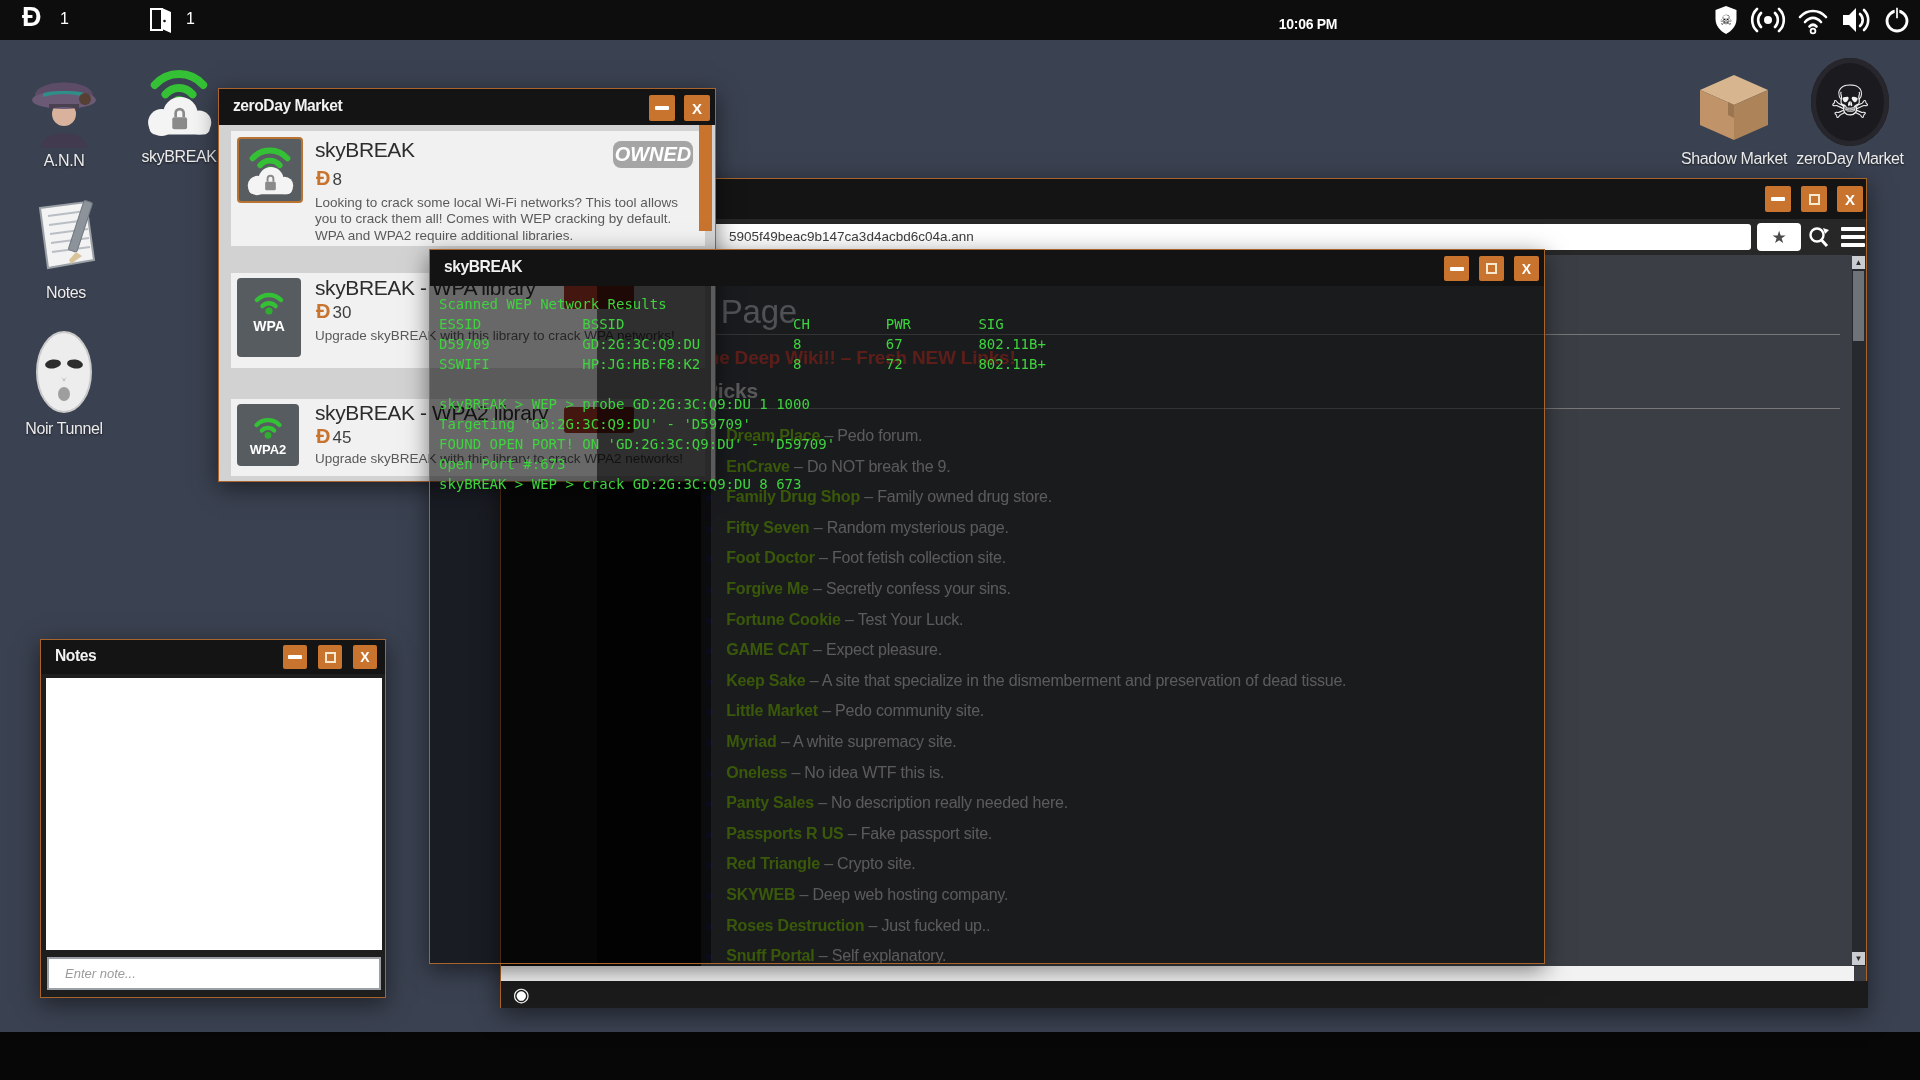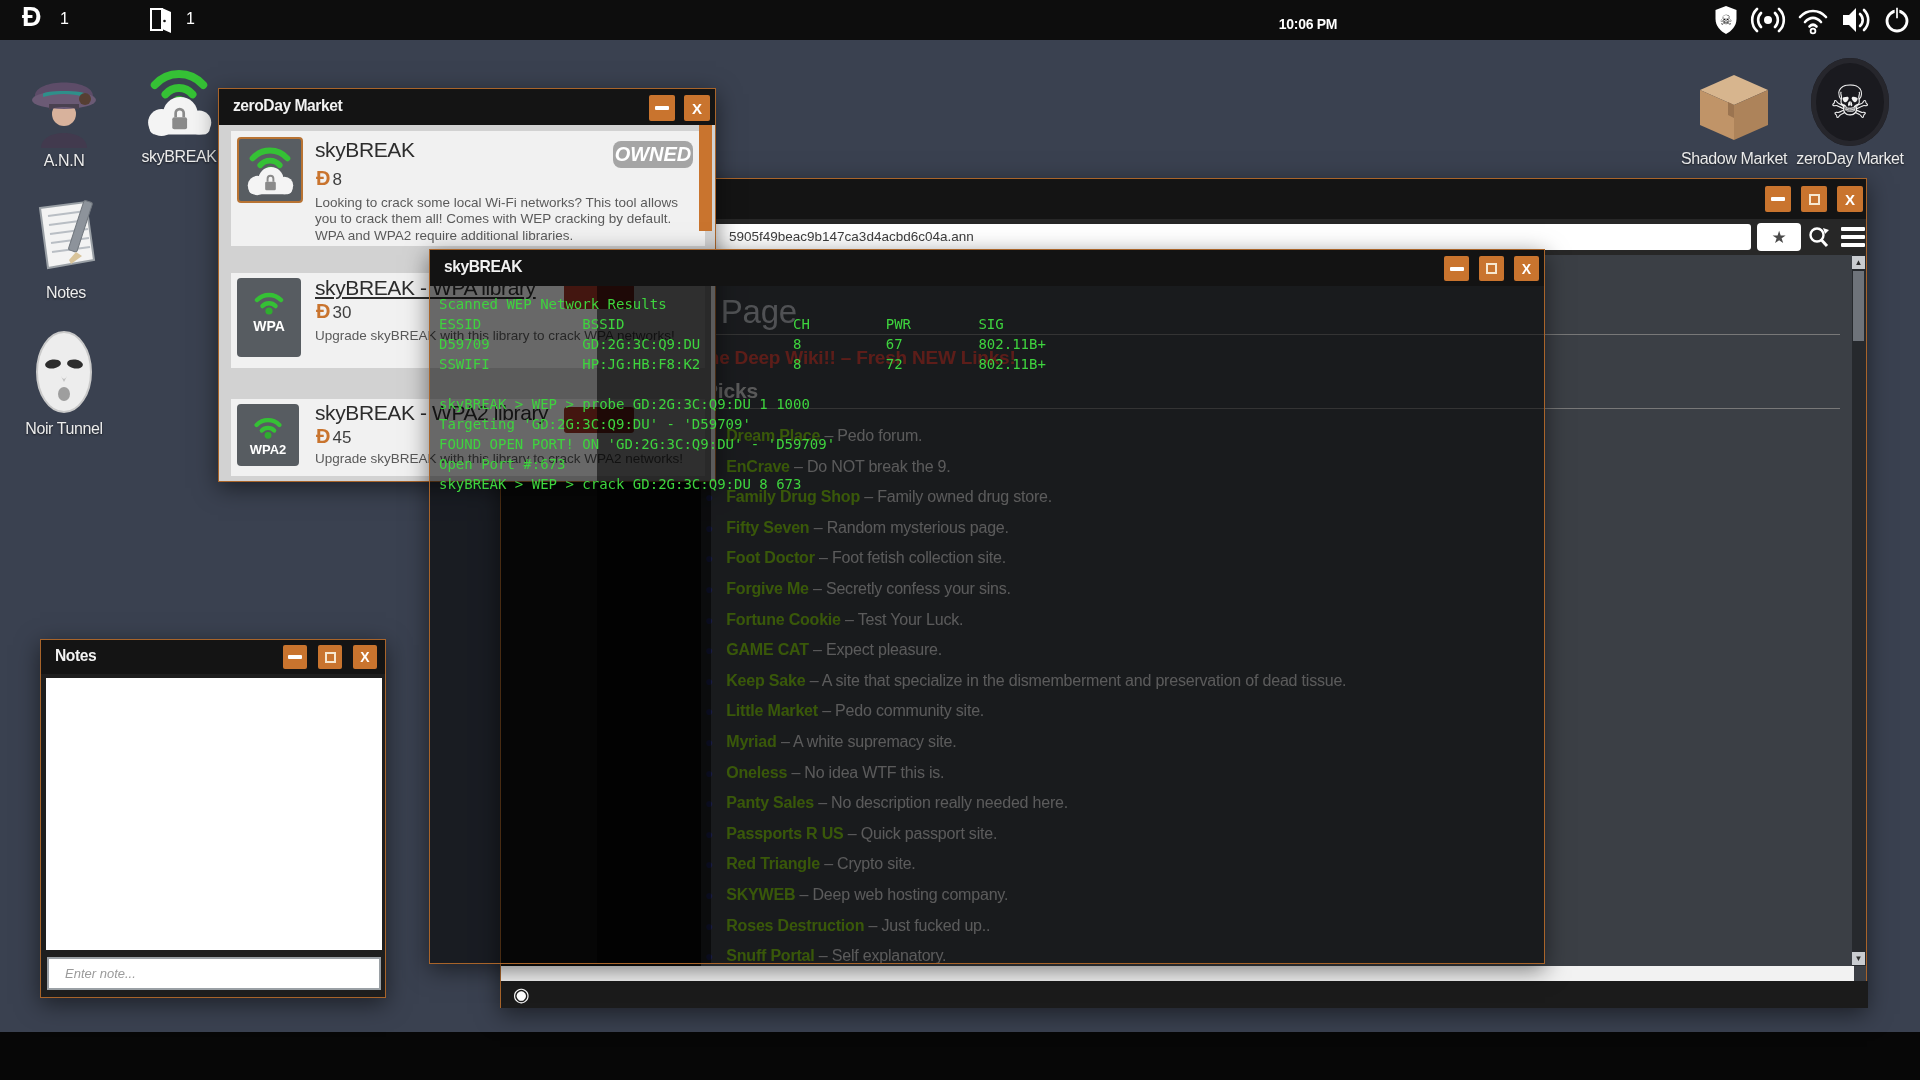--- a/index.html
+++ b/index.html
@@ -281,21 +281,21 @@
             <li><span class="blt">●</span><a class="lnk">Keep Sake</a> <span class="dsc">– A site that specialize in the dismemberment and preservation of dead tissue.</span></li>
 
             <li><span class="blt">●</span><a class="lnk">Little Market</a> <span class="dsc">– Pedo community site.</span></li>
 
             <li><span class="blt">●</span><a class="lnk">Myriad</a> <span class="dsc">– A white supremacy site.</span></li>
 
             <li><span class="blt">●</span><a class="lnk">Oneless</a> <span class="dsc">– No idea WTF this is.</span></li>
 
             <li><span class="blt">●</span><a class="lnk">Panty Sales</a> <span class="dsc">– No description really needed here.</span></li>
 
-            <li><span class="blt">●</span><a class="lnk">Passports R US</a> <span class="dsc">– Quick passport site.</span></li>
+            <li><span class="blt">●</span><a class="lnk">Passports R US</a> <span class="dsc">– Fake passport site.</span></li>
 
             <li><span class="blt">●</span><a class="lnk">Red Triangle</a> <span class="dsc">– Crypto site.</span></li>
 
             <li><span class="blt">●</span><a class="lnk">SKYWEB</a> <span class="dsc">– Deep web hosting company.</span></li>
 
             <li><span class="blt">●</span><a class="lnk">Roses Destruction</a> <span class="dsc">– Just fucked up..</span></li>
 
             <li><span class="blt">●</span><a class="lnk">Snuff Portal</a> <span class="dsc">– Self explanatory.</span></li>
           </ul>
       </div>
@@ -346,21 +346,21 @@
 
     <div class="mcard" style="top:184px;height:95px;">
       <div class="mico" style="width:64px;height:79px;top:5px;">
         <svg width="64" height="40" viewBox="0 0 64 40">
           <path d="M20 22 A17 17 0 0 1 44 22" stroke="#35c135" stroke-width="4.5" fill="none" stroke-linecap="round"></path>
           <path d="M25.5 28 A9 9 0 0 1 38.5 28" stroke="#35c135" stroke-width="4.5" fill="none" stroke-linecap="round"></path>
           <circle cx="32" cy="33" r="3.6" fill="#2fae2f"></circle>
         </svg>
         <div style="text-align:center;color:#fff;font-weight:bold;font-size:14px;margin-top:-4px;">WPA</div>
       </div>
-      <div class="mname" style="top:3px;text-decoration:underline;">skyBREAK - WPA library</div>
+      <div class="mname" style="top:3px;">skyBREAK - WPA library</div>
       <div class="mprice" style="top:27px;">
         <span class="cur">Đ</span><span>30</span>
       </div>
       <div class="mdesc" style="top:55px;">Upgrade skyBREAK with this library to crack WPA networks!</div>
       <div class="buybtn" style="left:333px;top:9px;width:70px;height:27px;"></div>
     </div>
 
     <div class="mcard" style="top:310px;height:77px;">
       <div class="mico" style="width:62px;height:62px;top:5px;">
         <svg width="62" height="38" viewBox="0 0 64 40">

